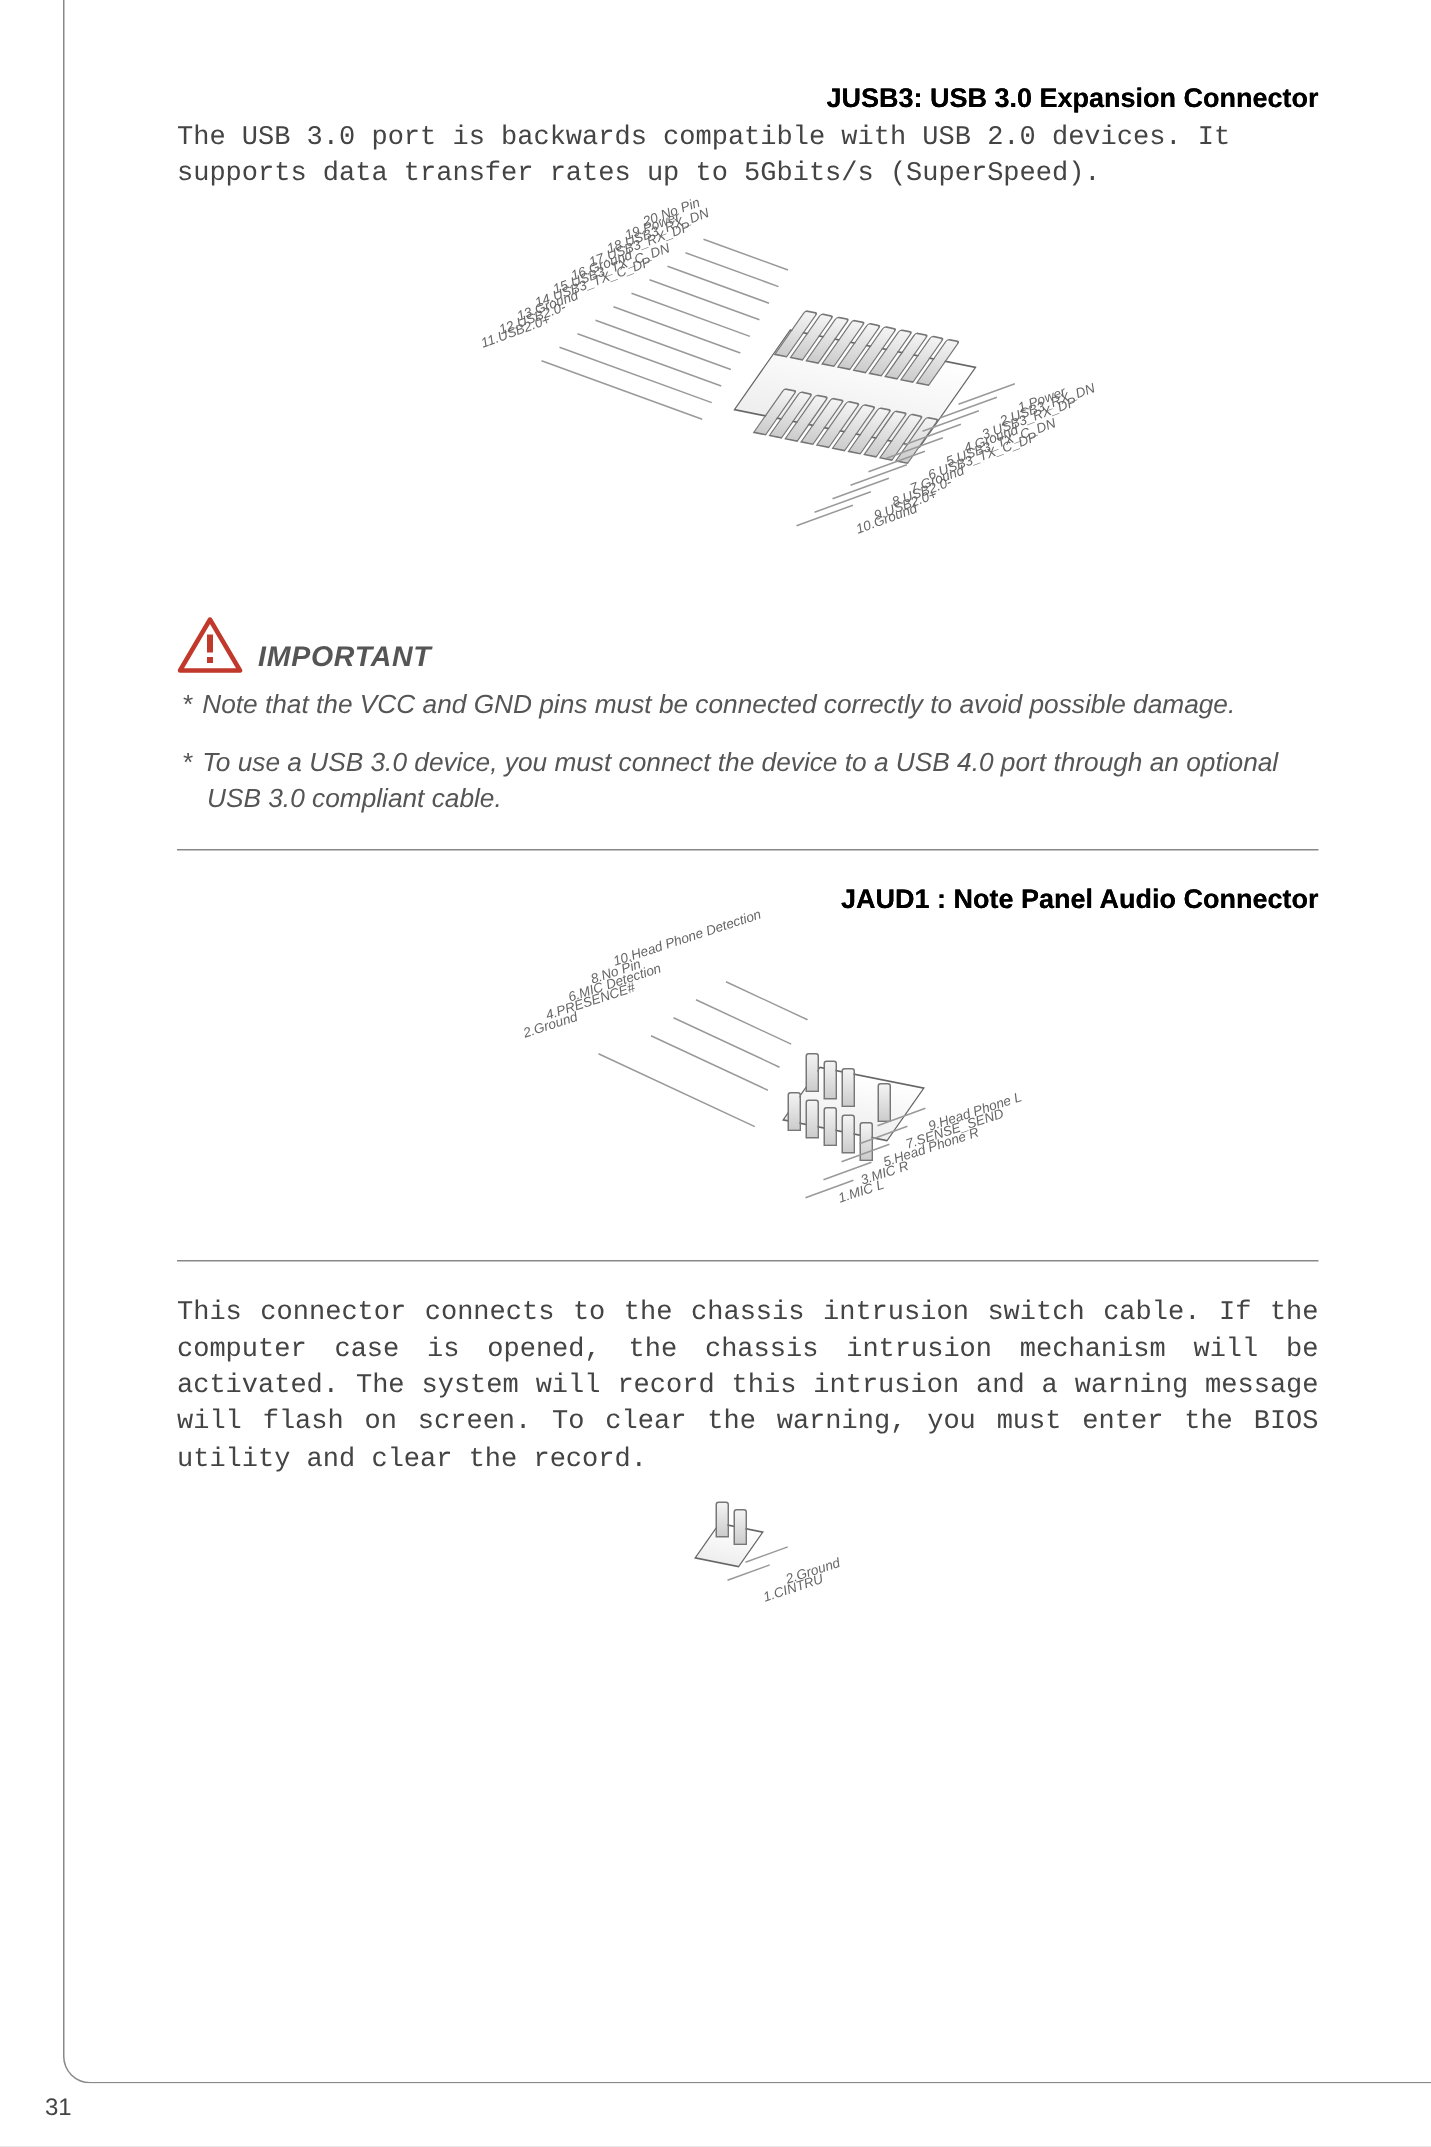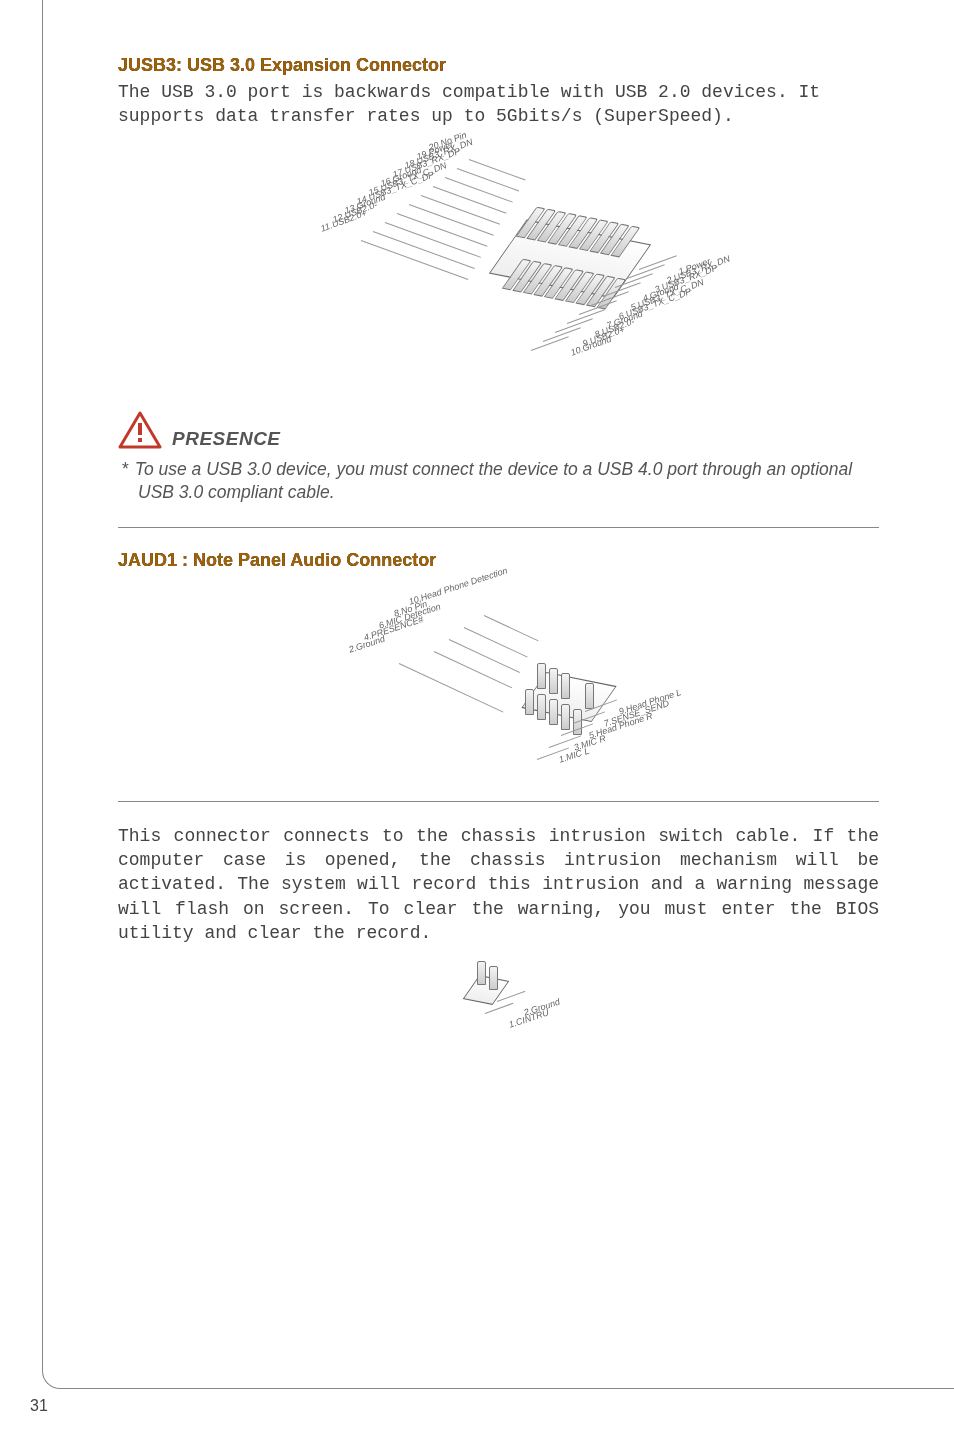--- a/index.html
+++ b/index.html
@@ -24,23 +24,24 @@
     bottom: 42px;
     border-left: 1px solid #888;
     border-bottom: 1px solid #888;
     border-bottom-left-radius: 18px;
     box-sizing: border-box;
     padding: 55px 75px 40px 75px;
   }
   .section-heading {
     font-weight: bold;
     font-size: 18px;
-    color: #a16207;
+    color: #000000;
     margin: 0 0 4px 0;
     text-shadow: 0 0 0 #000;
+    text-align: right;
   }
   .body-text {
     font-size: 18px;
     color: #444;
     line-height: 1.35;
     margin: 0 0 6px 0;
     font-family: Liberation Mono, monospace;
   }
   .important-row {
     display: flex;
@@ -253,22 +254,23 @@
     </div>
 
     <div class="important-row">
       <span class="warn-icon">
         <svg viewBox="0 0 44 40">
           <polygon points="22,3 42,37 2,37" fill="none" stroke="#c0392b" stroke-width="3" stroke-linejoin="round"></polygon>
           <rect x="20" y="13" width="4" height="12" fill="#c0392b"></rect>
           <rect x="20" y="28" width="4" height="4" fill="#c0392b"></rect>
         </svg>
       </span>
-      <span class="important-label">PRESENCE</span>
+      <span class="important-label">IMPORTANT</span>
     </div>
+    <div class="note"><span class="ast">*</span><span>Note that the VCC and GND pins must be connected correctly to avoid possible damage.</span></div>
     <div class="note"><span class="ast">*</span><span>To use a USB 3.0 device, you must connect the device to a USB 4.0 port through an optional USB 3.0 compliant cable.</span></div>
 
     <hr class="sep">
 
     <div class="section-heading">JAUD1 : Note Panel Audio Connector</div>
 
     <div class="diagram d2">
 
       <span class="pin-label" style="left:170px; top:18px; transform:rotate(-18deg);">10.Head Phone Detection</span>
       <span class="pin-label" style="left:155px; top:30px; transform:rotate(-18deg);">8.No Pin</span>

